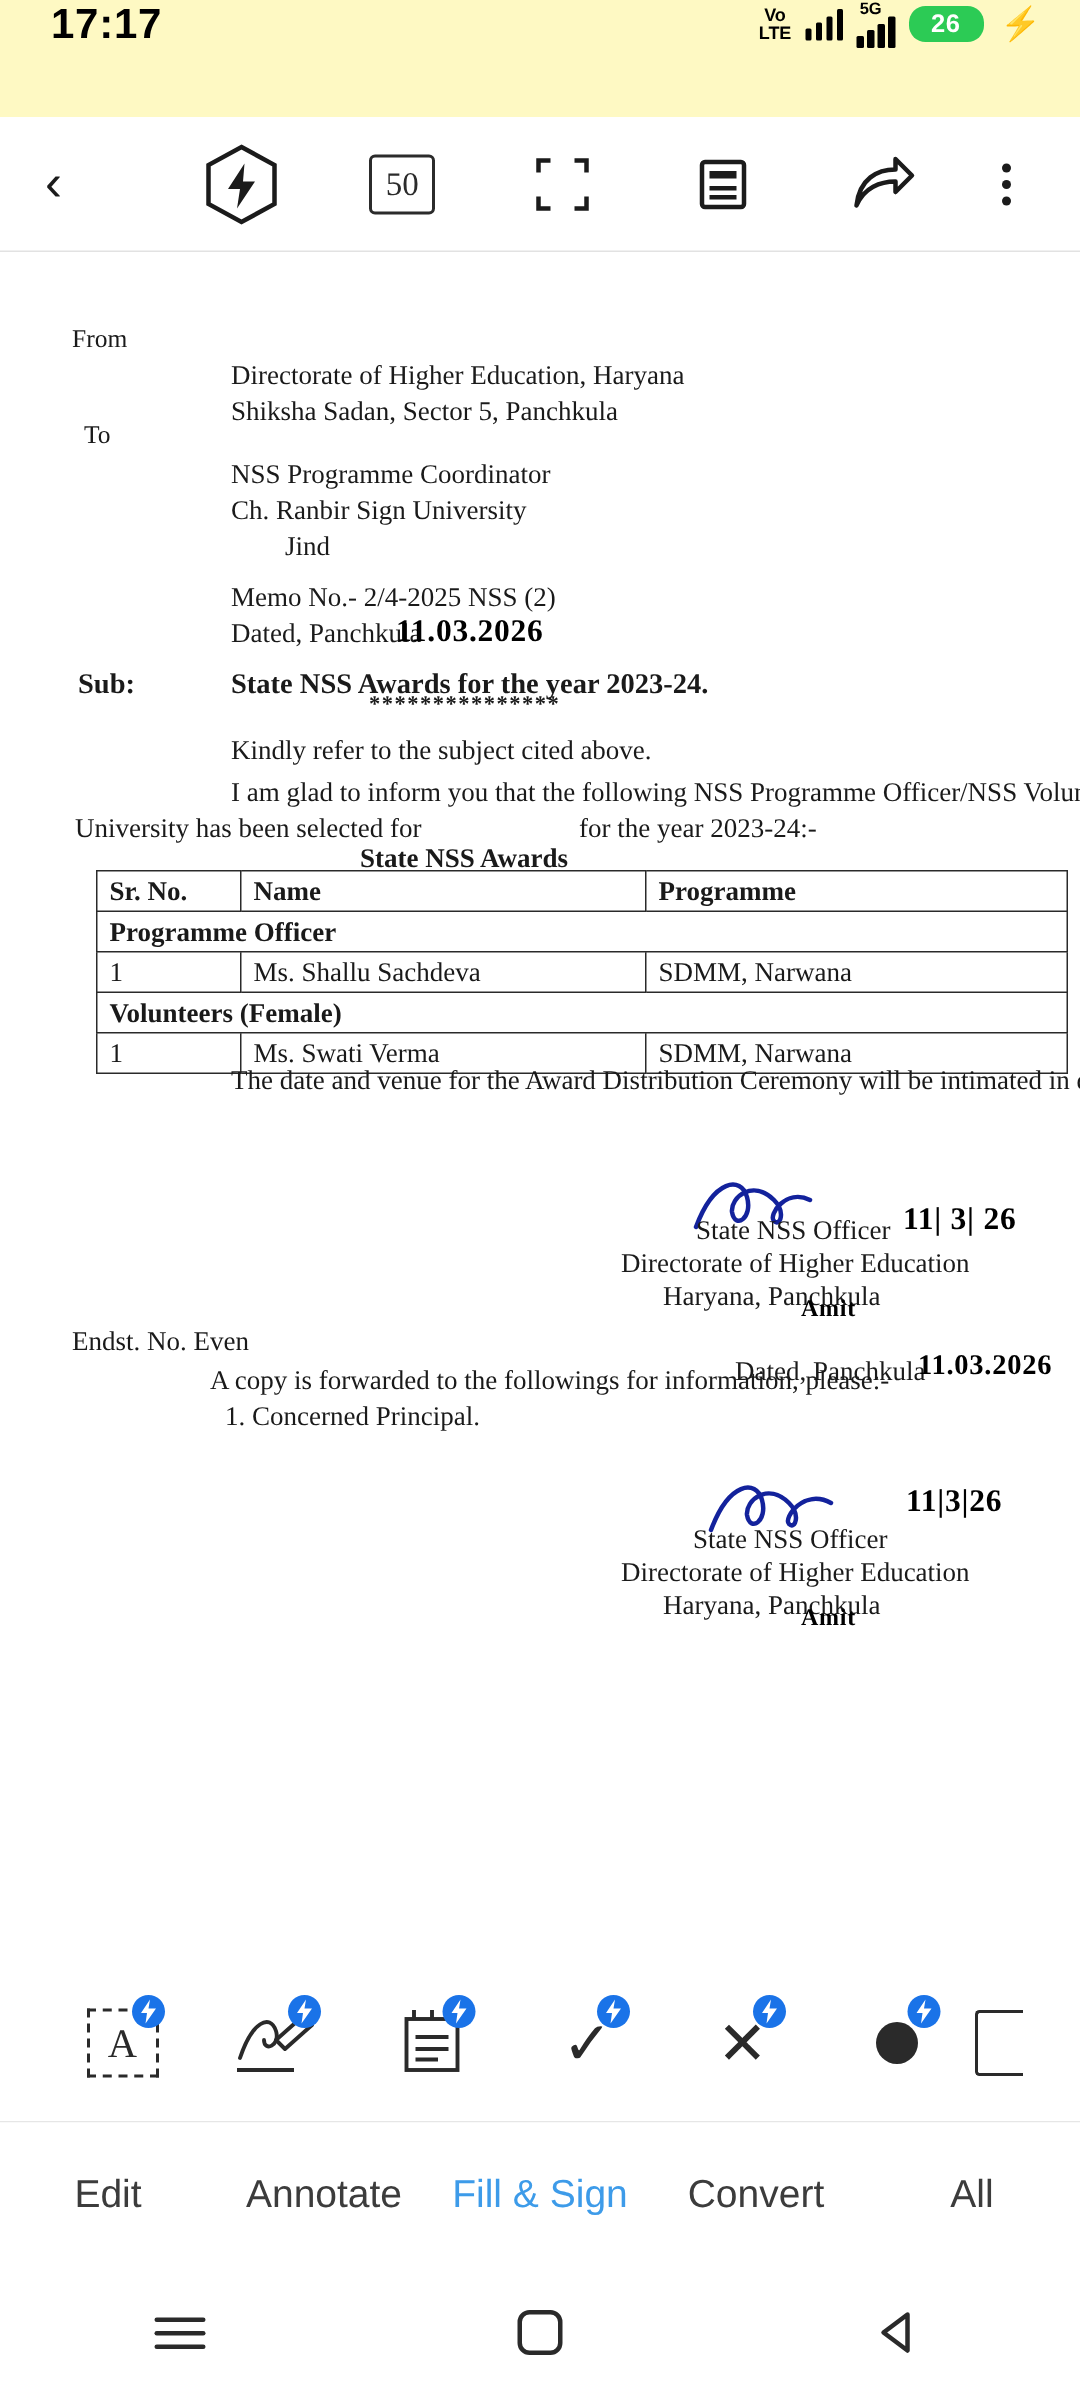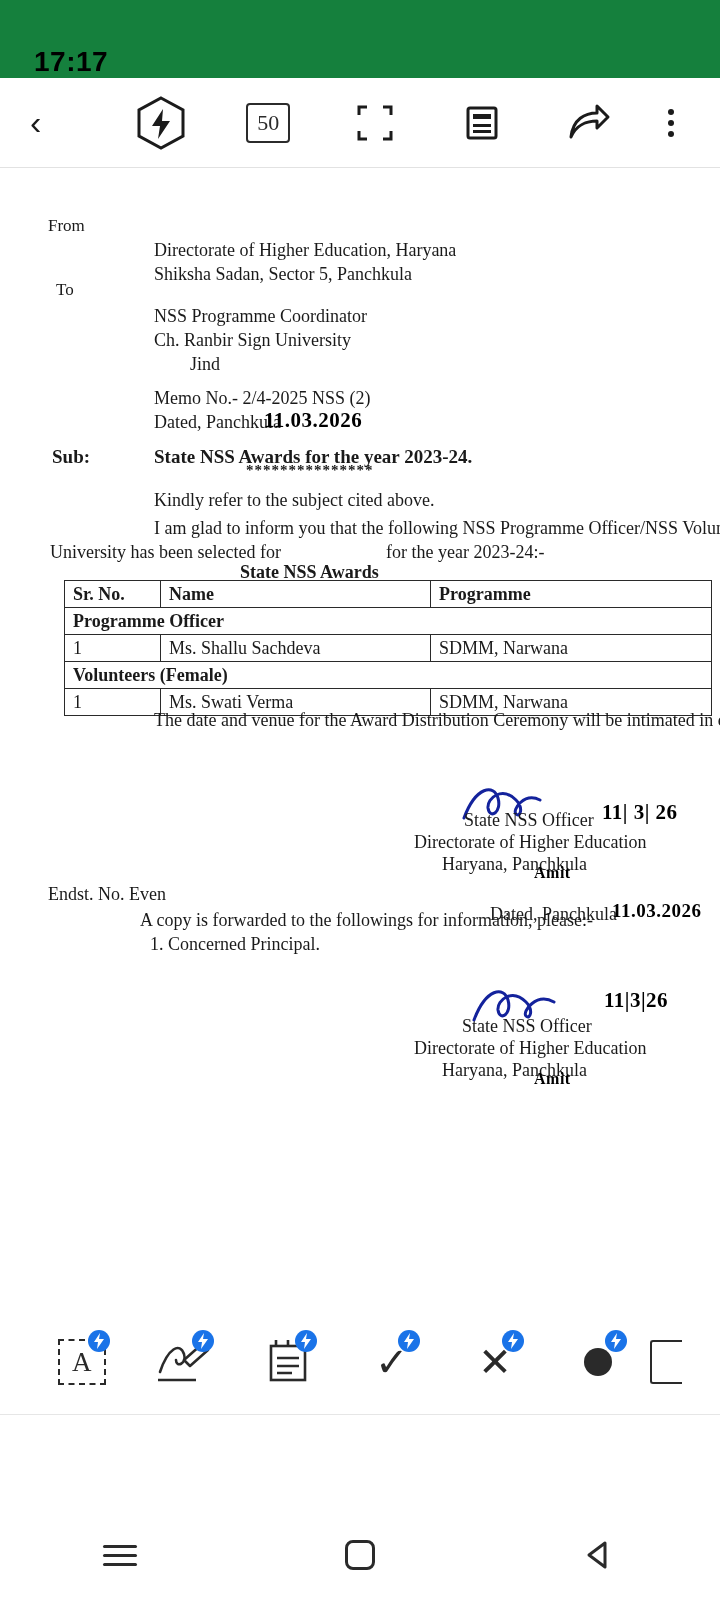--- a/index.html
+++ b/index.html
@@ -6,23 +6,23 @@
   html, body {
     width: 720px; height: 1600px;
     background: #ffffff;
     font-family: "Liberation Sans", sans-serif;
     overflow: hidden;
   }
   #app { position: relative; width: 720px; height: 1600px; background: #fff; }
 
   
   .statusbar {
-    height: 78px; display: flex; align-items: flex-end;
+    height: 78px; display: flex; align-items: flex-start;
     justify-content: space-between; padding: 0 26px 0 34px;
-    background: #15803d;
+    background: #fef9c3;
   }
   .status-time { font-size: 28px; font-weight: bold; color: #000; letter-spacing: 0.5px; }
   .status-right { display: flex; align-items: center; gap: 9px; }
   .volte { display: flex; flex-direction: column; align-items: center; line-height: 1.0; color:#000; }
   .volte span:first-child { font-size: 12px; font-weight: bold; }
   .volte span:last-child { font-size: 12px; font-weight: bold; }
   .bars { display: flex; align-items: flex-end; gap: 2.5px; height: 22px; }
   .bars i { display: block; width: 4.5px; background: #000; border-radius: 1px; }
   .bars i:nth-child(1){ height: 8px; }
   .bars i:nth-child(2){ height: 12px; }
@@ -131,20 +131,43 @@
   .nav-lines i { display: block; width: 34px; height: 3px; background: #2a2a2a; border-radius: 2px; }
   .nav-square { width: 30px; height: 30px; border: 3px solid #2a2a2a; border-radius: 8px; }
 </style>
 </head>
 <body>
 
 <div id="app">
 
   <div class="statusbar">
     <div class="status-time">17:17</div>
+    <div class="status-right">
+      <div class="volte">
+        <span>Vo</span>
+        <span>LTE</span>
+      </div>
+      <div class="bars">
+          <i></i>
+          <i></i>
+          <i></i>
+          <i></i>
+        </div>
+      <div class="net5g">
+        <span class="lbl">5G</span>
+        <span class="bars">
+            <i></i>
+            <i></i>
+            <i></i>
+            <i></i>
+          </span>
+      </div>
+      <div class="battery">26</div>
+      <div class="bolt-status">⚡</div>
+    </div>
   </div>
 
   <div class="toolbar">
     <div class="tb-back">‹</div>
     <div class="tb-items">
       <div class="tb-ic">
         <div class="hexbolt">
           <svg viewBox="0 0 50 54" width="50" height="54">
             <polygon points="25,2 47,14 47,40 25,52 3,40 3,14" fill="none" stroke="#1b1b1b" stroke-width="3"></polygon>
             <polygon points="27,13 16,30 24,30 22,43 34,25 26,25" fill="#1b1b1b"></polygon>
@@ -329,20 +352,27 @@
             <polygon points="13,4 7,13 11,13 10,20 17,10 12,10" fill="#fff"></polygon>
           </svg>
       </span>
     </div>
 
     <div class="tool" style="flex:0 0 40px; justify-content:flex-start;">
       <span class="bracket"></span>
     </div>
   </div>
 
+  <div class="tabs">
+    <div class="tab">Edit</div>
+    <div class="tab">Annotate</div>
+    <div class="tab active">Fill &amp; Sign</div>
+    <div class="tab">Convert</div>
+    <div class="tab">All</div>
+  </div>
 
   <div class="navbar">
     <div class="nav-ic">
       <span class="nav-lines">
           <i></i>
           <i></i>
           <i></i>
         </span>
     </div>
     <div class="nav-ic">

